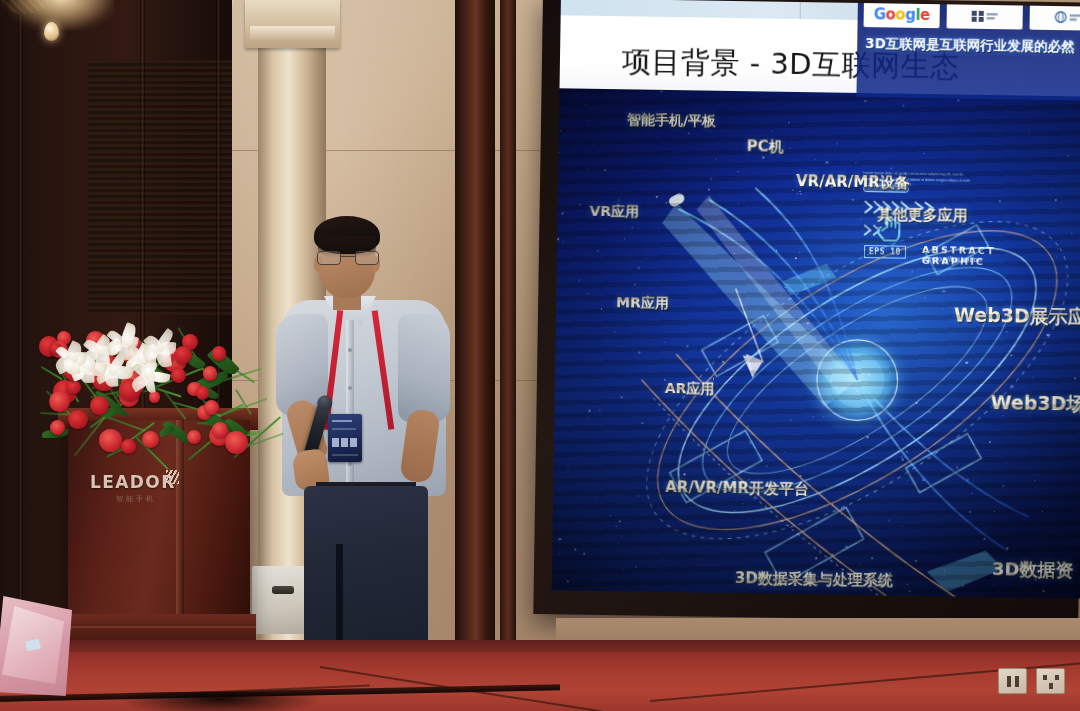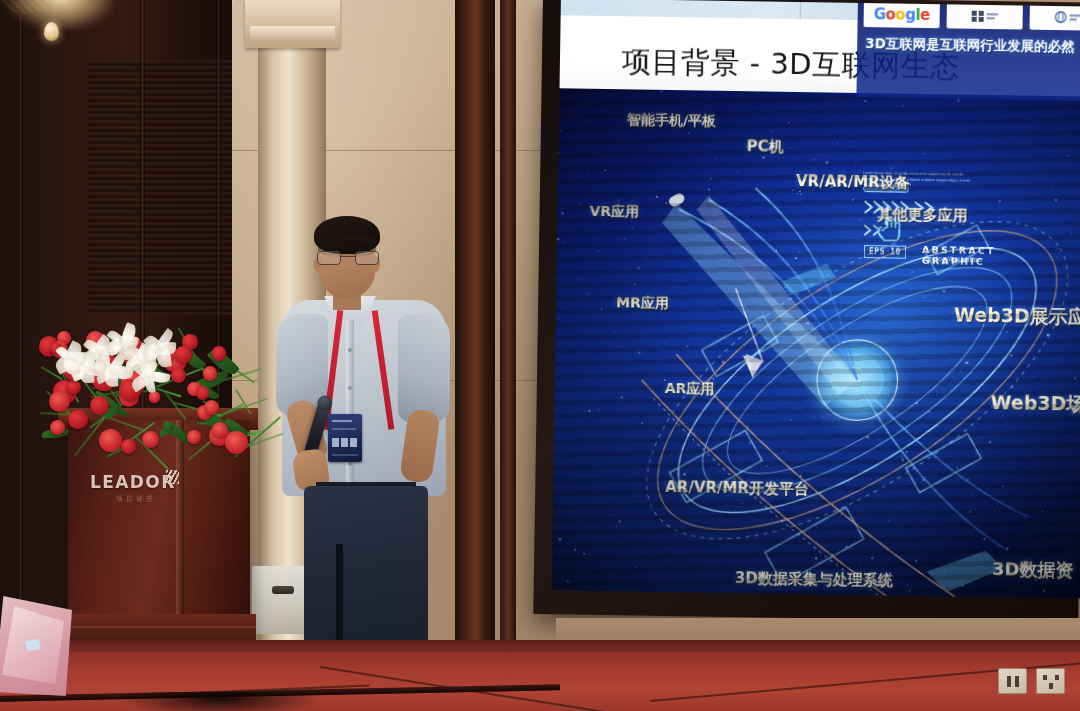--- a/index.html
+++ b/index.html
@@ -905,21 +905,21 @@
 
   <div class="podium-top"></div>
   <div class="podium"></div>
   <div class="podium-edge"></div>
   <div class="podium-base"></div>
   <div class="podium-logo">
     <div class="logo-text" style="position:relative; display:inline-block;">
       <span>LEADOR</span>
       <span class="logo-bars"></span>
     </div>
-    <div class="logo-sub">项目背景</div>
+    <div class="logo-sub">智能手机</div>
   </div>
 
   <div class="flowers" id="flowers">
       <div class="frond" style="left: 185.96px; top: 116.509px; width: 32.6921px; transform: rotate(-7.39782deg); opacity: 0.95;"></div>
       <div class="frond" style="left: 103.403px; top: 61.4025px; width: 64.5532px; transform: rotate(-21.7788deg); opacity: 0.84;"></div>
       <div class="frond" style="left: 60.1236px; top: 74.148px; width: 29.7774px; transform: rotate(57.887deg); opacity: 0.58;"></div>
       <div class="frond" style="left: 0.649816px; top: 54.4473px; width: 24.6338px; transform: rotate(30.6749deg); opacity: 0.77;"></div>
       <div class="frond" style="left: 64.9675px; top: 38.437px; width: 45.0702px; transform: rotate(-42.1656deg); opacity: 0.93;"></div>
       <div class="frond" style="left: 1.94273px; top: 94.679px; width: 37.7839px; transform: rotate(2.97466deg); opacity: 0.58;"></div>
       <div class="frond" style="left: 89.2995px; top: 50.009px; width: 56.4288px; transform: rotate(-57.9722deg); opacity: 0.88;"></div>

